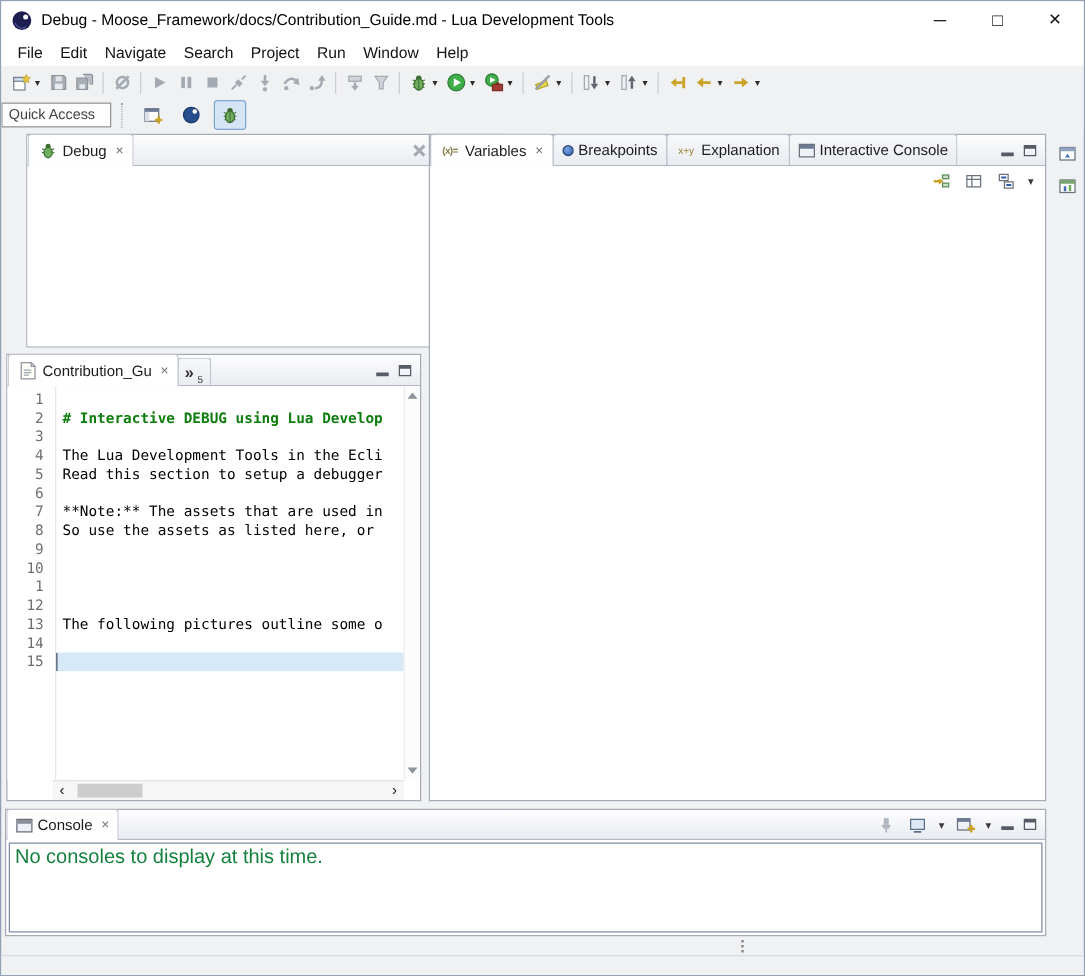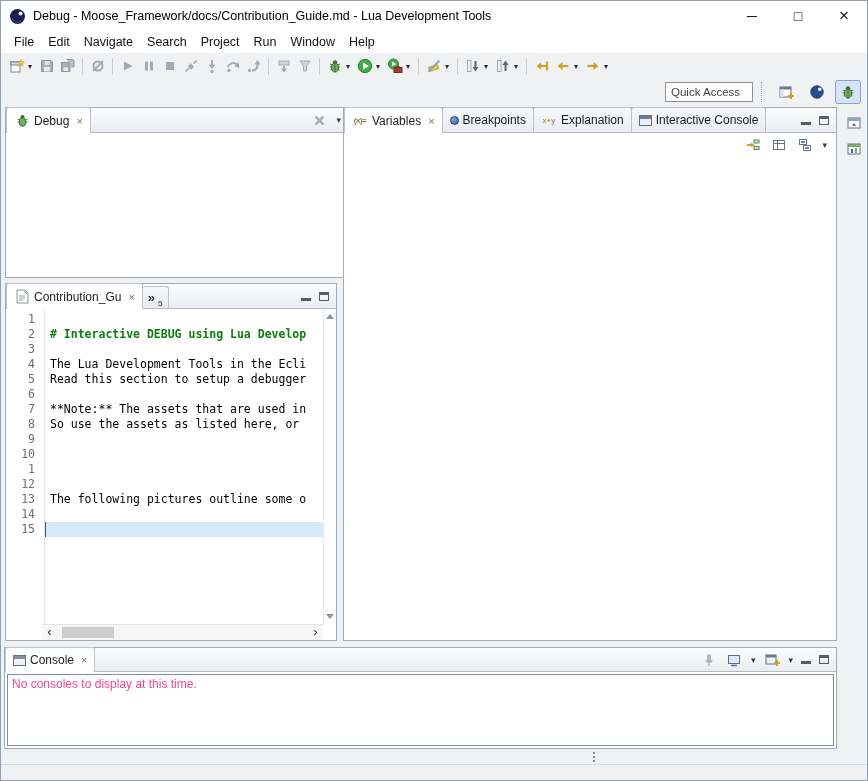--- a/index.html
+++ b/index.html
@@ -19,40 +19,40 @@
   .mitem{font-size:12.5px;color:#111;padding:2px 7px;white-space:nowrap}
 
   
   .toolbar{height:26px;background:#f0f1f3;display:flex;align-items:center;padding-left:5px}
   .tbtn{height:22px;display:flex;align-items:center;padding:0 2px;border-radius:2px}
   .ic{width:17px;height:17px;display:flex;align-items:center;justify-content:center;flex:none}
   .dd{font-size:8px;color:#2b2b2b;margin-left:1px;width:8px;text-align:center}
   .tsep{width:1px;height:17px;background:#c9ccd2;margin:0 4px}
 
   
-  .qa-row{height:25px;background:#f0f1f3;display:flex;align-items:center;justify-content:flex-end;padding-right:6px;gap:5px}
+  .qa-row{height:25px;background:#f0f1f3;display:flex;align-items:center;padding-right:6px;gap:5px}
   .qa-box{width:88px;height:20px;border:1px solid #919191;background:#fdfdfd;font-size:11.5px;color:#444;display:flex;align-items:center;padding-left:5px}
   .qa-sep{width:4px;height:20px;border-left:1px dotted #9aa4b0;margin:0 3px}
   .pbtn{width:26px;height:24px;display:flex;align-items:center;justify-content:center;border:1px solid transparent;border-radius:3px}
   .pbtn.active{background:#d6e5f6;border-color:#7fa7d2}
 
   
   .panel{position:absolute;background:#fff;border:1px solid #a5abb6}
   .tabbar{position:relative;height:25px;background:linear-gradient(#fdfdfe,#e9ecf1);border-bottom:1px solid #b4b9c3;display:flex;align-items:flex-end}
   .tab{height:25px;display:flex;align-items:center;gap:4px;padding:0 7px;font-size:12px;color:#1c1c1c;white-space:nowrap;border:1px solid #bcc1ca;border-bottom:none;border-radius:3px 3px 0 0;background:linear-gradient(#f7f8fa,#e9ecf1);margin-right:-1px}
   .tab.active{background:#fff;margin-bottom:-1px;height:26px}
   .ticon{width:16px;height:16px;display:flex;align-items:center;justify-content:center;flex:none}
   .tclose{font-size:11px;color:#6e6e6e;margin-left:3px}
   .pbtns{margin-left:auto;display:flex;align-items:center;gap:8px;padding-right:7px;align-self:center}
   .menu-arrow{font-size:9px;color:#3a3a3a}
   .ico-min{width:10px;height:9px;border-bottom:3px solid #565c66}
   .ico-max{width:10px;height:9px;border:1px solid #565c66;border-top:3px solid #565c66}
   .pcontent{position:absolute;left:0;right:0;bottom:0;top:25px;background:#fff}
 
-  .debug-panel{left:4px;top:106px;width:380px;height:171px}
+  .debug-panel{left:20px;top:106px;width:380px;height:171px}
   .vars-panel{left:342px;top:106px;width:494px;height:534px}
   .editor-panel{left:4px;top:282px;width:332px;height:358px}
   .console-panel{left:3px;top:646px;width:833px;height:102px}
 
   
   .vtools{position:absolute;top:25px;left:0;right:0;height:24px;background:#fff;display:flex;justify-content:flex-end;align-items:center;gap:9px;padding-right:9px}
   .vcontent{position:absolute;top:49px;left:0;right:0;bottom:0;background:#fff}
   .vars-ic{font-size:8px;font-weight:bold;color:#857b4a;letter-spacing:-0.5px}
   .expr-ic{font-size:8px;font-weight:normal;color:#9a7d2e}
   .bp-ic{width:9px;height:9px;border-radius:50%;background:radial-gradient(circle at 35% 35%,#7aa7e8,#2d5aa8);border:1px solid #23406f}
@@ -76,21 +76,21 @@
   .chev-count{font-size:8px;color:#333;align-self:flex-end;margin-left:-1px}
   .vscroll{width:13px;flex:none;position:relative;background:#fcfcfc;border-left:1px solid #ececec}
   .tri-up{position:absolute;top:5px;left:2px;width:0;height:0;border-left:4px solid transparent;border-right:4px solid transparent;border-bottom:5px solid #8d939c}
   .tri-down{position:absolute;bottom:5px;left:2px;width:0;height:0;border-left:4px solid transparent;border-right:4px solid transparent;border-top:5px solid #8d939c}
   .hscroll{position:absolute;left:36px;right:13px;bottom:0;height:16px;border-top:1px solid #e3e3e3;background:#f6f6f6;display:flex;align-items:center}
   .hsar{width:15px;text-align:center;font-size:12px;color:#222;line-height:15px}
   .htrack{flex:1;height:100%;position:relative}
   .hthumb{position:absolute;top:2px;left:5px;width:52px;height:11px;background:#cdcdcd}
 
   
-  .console-inner{position:absolute;left:2px;right:2px;top:26px;bottom:2px;border:1px solid #7e8ca6;background:#fff;font-size:12px;color:#ec4899;padding:2px 4px}
+  .console-inner{position:absolute;left:2px;right:2px;top:26px;bottom:2px;border:1px solid #7e8ca6;background:#fff;font-size:16px;color:#15803d;padding:2px 4px}
 
   
   .trim{position:absolute;left:840px;top:106px;width:26px;height:534px;display:flex;flex-direction:column;align-items:center;gap:6px;padding-top:6px}
   .trimbtn{width:20px;height:20px;display:flex;align-items:center;justify-content:center}
 
   .sash{position:absolute;left:0;right:0;top:748px;height:16px}
   .dots{position:absolute;left:592px;top:3px;width:2px;height:2px;background:#8a8a8a;box-shadow:0 4px 0 #8a8a8a,0 8px 0 #8a8a8a}
   .statusbar{position:absolute;left:0;right:0;bottom:0;height:16px;background:#f0f1f3;border-top:1px solid #d8dadd}
 </style>
 </head>

